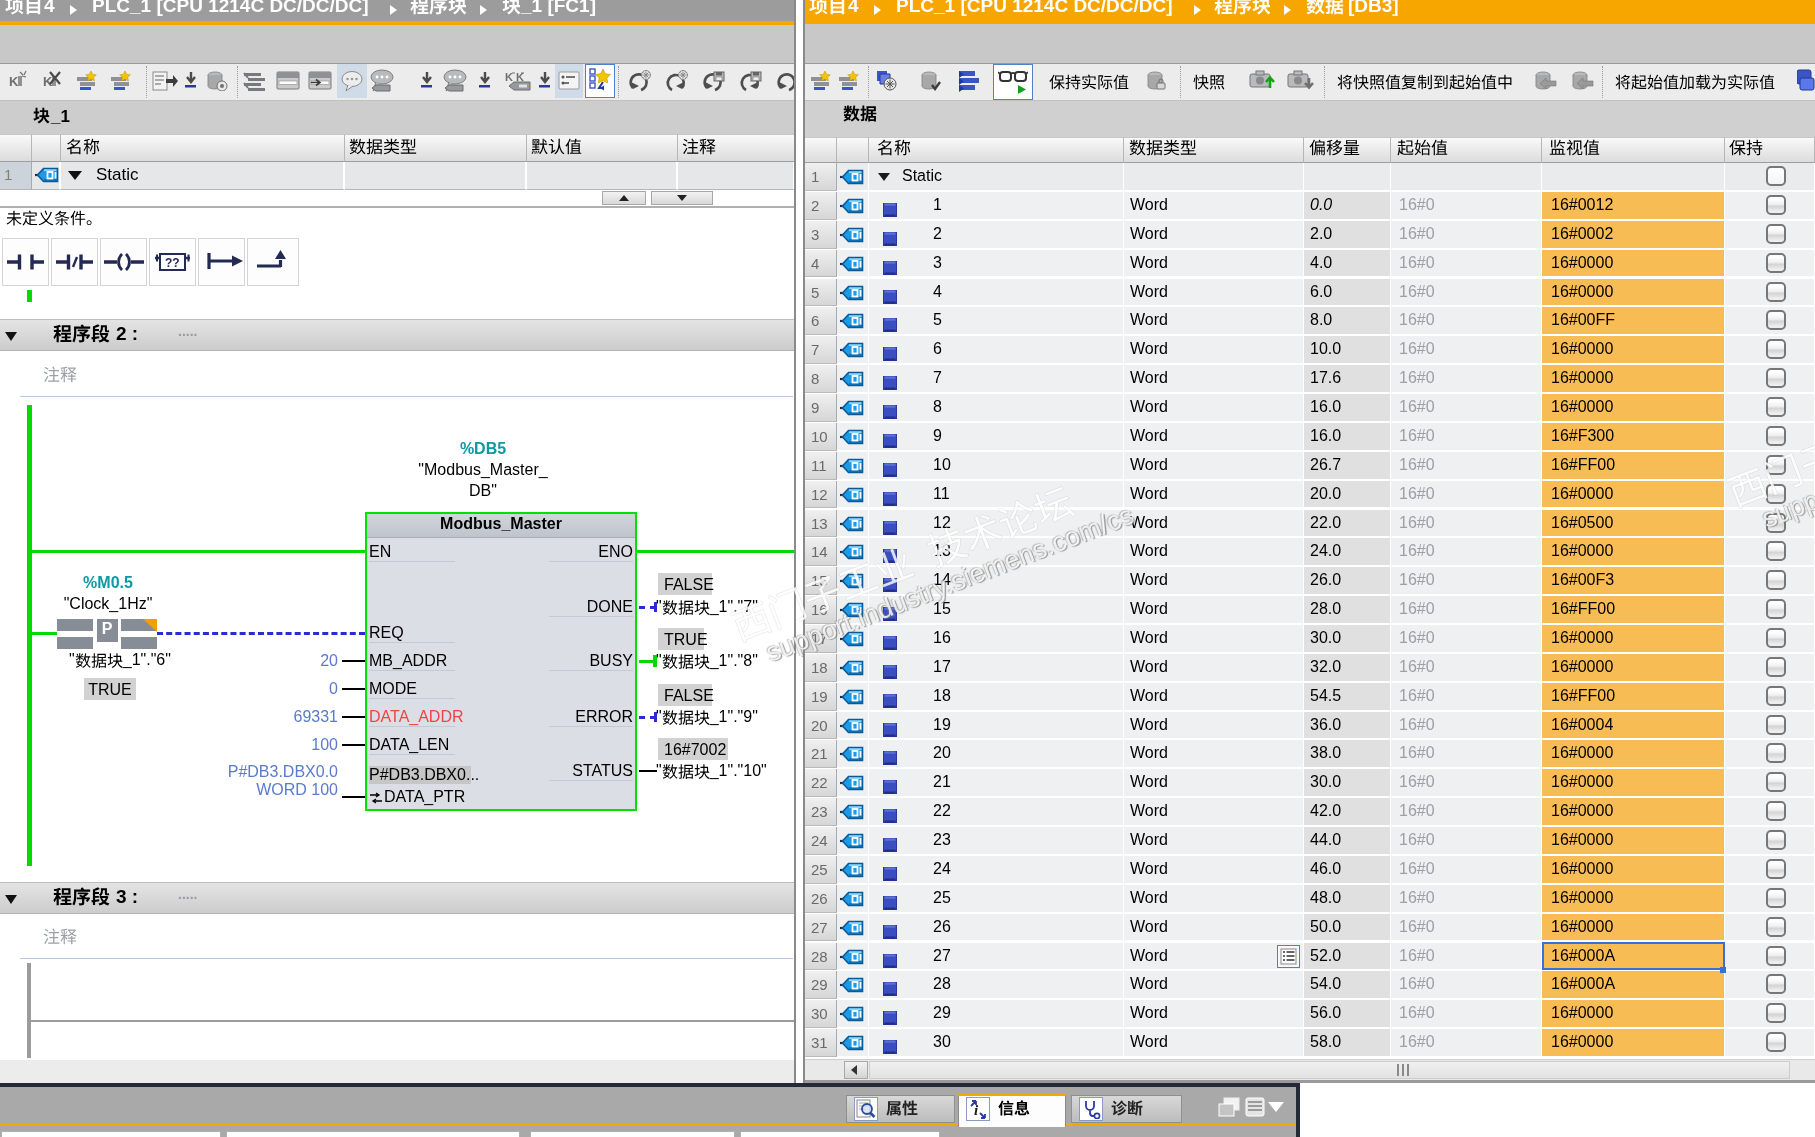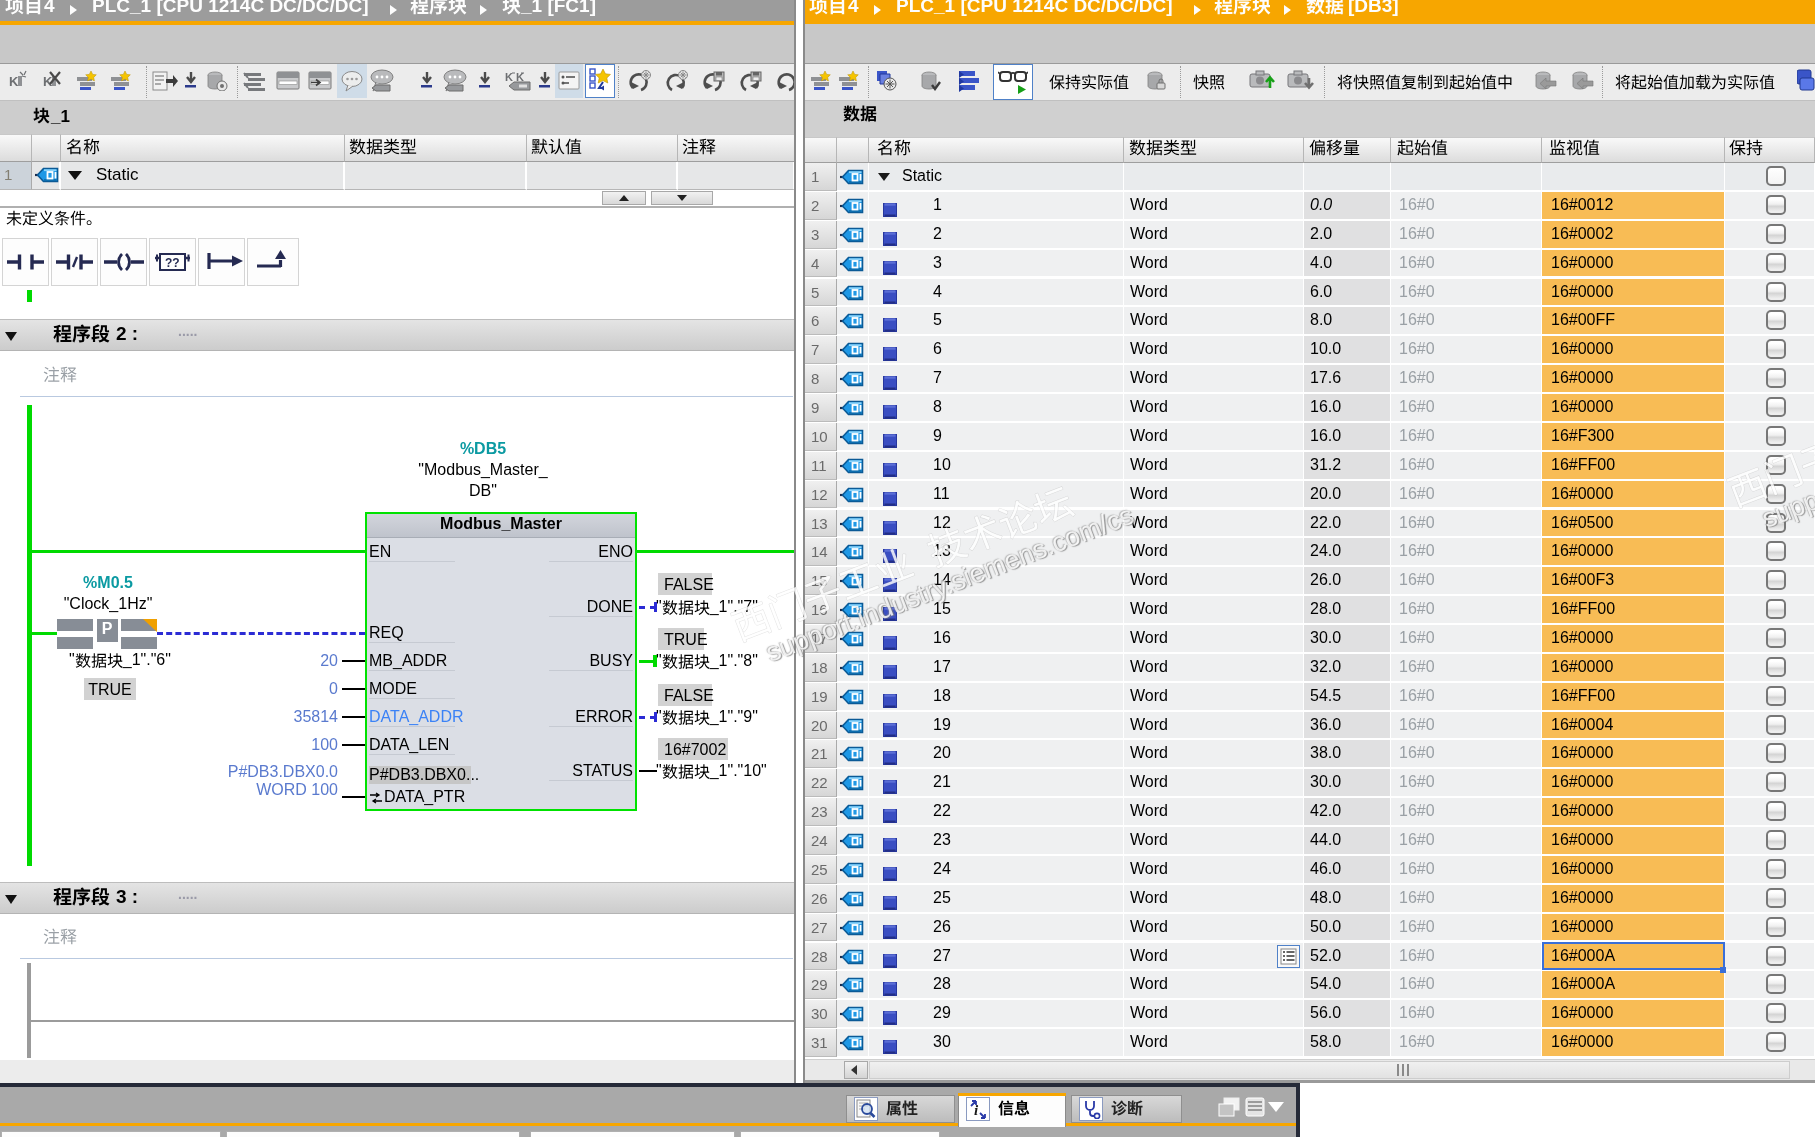--- a/index.html
+++ b/index.html
@@ -392,38 +392,38 @@
 <div style="position:absolute;left:483px;top:440px;transform:translateX(-50%);font-size:16px;color:#0b9aa2;font-weight:bold;white-space:pre;">%DB5</div>
 <div style="position:absolute;left:483px;top:461px;transform:translateX(-50%);font-size:16px;color:#000;font-weight:normal;white-space:pre;">"Modbus_Master_</div>
 <div style="position:absolute;left:483px;top:482px;transform:translateX(-50%);font-size:16px;color:#000;font-weight:normal;white-space:pre;">DB"</div>
 <div style="position:absolute;left:365px;top:512px;width:272px;height:299px;background:#dbdee5;border:2.5px solid #00e200"></div>
 <div style="position:absolute;left:367px;top:514px;width:268px;height:24px;background:linear-gradient(180deg,#d2d5dc,#bfc3cc);border-bottom:1px solid #a8adb6"></div>
 <div style="position:absolute;left:501px;top:515px;transform:translateX(-50%);font-size:16px;color:#000;font-weight:bold;white-space:pre;">Modbus_Master</div>
 <div style="position:absolute;left:369px;top:543px;width:86px;font-size:16px;color:#000;white-space:pre;border-bottom:1px solid #c6cad2">EN</div>
 <div style="position:absolute;left:369px;top:624px;width:86px;font-size:16px;color:#000;white-space:pre;border-bottom:1px solid #c6cad2">REQ</div>
 <div style="position:absolute;left:369px;top:652px;width:86px;font-size:16px;color:#000;white-space:pre;border-bottom:1px solid #c6cad2">MB_ADDR</div>
 <div style="position:absolute;left:369px;top:680px;width:86px;font-size:16px;color:#000;white-space:pre;border-bottom:1px solid #c6cad2">MODE</div>
-<div style="position:absolute;left:369px;top:708px;width:86px;font-size:16px;color:#3b82f6;white-space:pre;border-bottom:1px solid #c6cad2">DATA_ADDR</div>
+<div style="position:absolute;left:369px;top:708px;width:86px;font-size:16px;color:#ef4444;white-space:pre;border-bottom:1px solid #c6cad2">DATA_ADDR</div>
 <div style="position:absolute;left:369px;top:736px;width:86px;font-size:16px;color:#000;white-space:pre;border-bottom:1px solid #c6cad2">DATA_LEN</div>
 <div style="position:absolute;left:369px;top:766px;width:102px;font-size:16px;color:#000;background:#c6c6c6;white-space:pre">P#DB3.DBX0...</div>
 <svg style="position:absolute;left:369px;top:792px" width="14" height="12" viewBox="0 0 14 12">
     <path d="M1 3h9M7 1l3 2-3 2" stroke="#000" fill="none" stroke-width="1.3"></path>
     <path d="M13 9H4M7 7L4 9l3 2" stroke="#000" fill="none" stroke-width="1.3"></path>
   </svg>
 <div style="position:absolute;left:384px;top:788px;font-size:16px;color:#000;white-space:pre">DATA_PTR</div>
 <div style="position:absolute;left:549px;top:543px;width:84px;font-size:16px;color:#000;text-align:right;white-space:pre;border-bottom:1px solid #c6cad2">ENO</div>
 <div style="position:absolute;left:549px;top:598px;width:84px;font-size:16px;color:#000;text-align:right;white-space:pre;border-bottom:1px solid #c6cad2">DONE</div>
 <div style="position:absolute;left:549px;top:652px;width:84px;font-size:16px;color:#000;text-align:right;white-space:pre;border-bottom:1px solid #c6cad2">BUSY</div>
 <div style="position:absolute;left:549px;top:708px;width:84px;font-size:16px;color:#000;text-align:right;white-space:pre;border-bottom:1px solid #c6cad2">ERROR</div>
 <div style="position:absolute;left:549px;top:762px;width:84px;font-size:16px;color:#000;text-align:right;white-space:pre;border-bottom:1px solid #c6cad2">STATUS</div>
 <div style="position:absolute;left:208px;top:652px;width:130px;text-align:right;font-size:16px;color:#5a7ace;white-space:pre">20</div>
 <div style="position:absolute;left:342px;top:660px;width:23px;height:2px;background:#000"></div>
 <div style="position:absolute;left:208px;top:680px;width:130px;text-align:right;font-size:16px;color:#5a7ace;white-space:pre">0</div>
 <div style="position:absolute;left:342px;top:688px;width:23px;height:2px;background:#000"></div>
-<div style="position:absolute;left:208px;top:708px;width:130px;text-align:right;font-size:16px;color:#5a7ace;white-space:pre">35814</div>
+<div style="position:absolute;left:208px;top:708px;width:130px;text-align:right;font-size:16px;color:#5a7ace;white-space:pre">69331</div>
 <div style="position:absolute;left:342px;top:716px;width:23px;height:2px;background:#000"></div>
 <div style="position:absolute;left:208px;top:736px;width:130px;text-align:right;font-size:16px;color:#5a7ace;white-space:pre">100</div>
 <div style="position:absolute;left:342px;top:744px;width:23px;height:2px;background:#000"></div>
 <div style="position:absolute;left:180px;top:763px;width:158px;text-align:right;font-size:16px;color:#5a7ace">P#DB3.DBX0.0</div>
 <div style="position:absolute;left:180px;top:781px;width:158px;text-align:right;font-size:16px;color:#5a7ace">WORD 100</div>
 <div style="position:absolute;left:342px;top:796px;width:23px;height:2px;background:#000"></div>
 <div style="position:absolute;left:31px;top:632px;width:26px;height:3px;background:#00da00"></div>
 <div style="position:absolute;left:57px;top:619px;width:36px;height:30px;background:#878d96"></div>
 <div style="position:absolute;left:57px;top:631px;width:36px;height:6px;background:#fff"></div>
 <div style="position:absolute;left:97px;top:619px;width:21px;height:23px;background:#878d96"></div>
@@ -968,21 +968,21 @@
     <rect x="12.5" y="5" width="5" height="6.5" fill="none" stroke="#fff" stroke-width="1.8"></rect>
     <path d="M20.5 5v6.5" stroke="#fff" stroke-width="1.8"></path>
   </svg>
 <svg style="position:absolute;left:883px;top:462.7px" width="14" height="14" viewBox="0 0 14 14">
     <rect x="0.5" y="0.5" width="13" height="13" fill="#3a4ec2" stroke="#27379e"></rect>
     <path d="M1.5 1.5h11" stroke="#5c6fd6" stroke-width="2.4"></path>
     <path d="M1.5 12.5h11" stroke="#222e86" stroke-width="2"></path>
   </svg>
 <div style="position:absolute;left:933px;top:455.7px;font-size:16px;color:#000;font-weight:normal;white-space:pre;">10</div>
 <div style="position:absolute;left:1130px;top:455.7px;font-size:16px;color:#000;font-weight:normal;white-space:pre;">Word</div>
-<div style="position:absolute;left:1310px;top:455.7px;font-size:16px;color:#000;font-weight:normal;white-space:pre;">31.2</div>
+<div style="position:absolute;left:1310px;top:455.7px;font-size:16px;color:#000;font-weight:normal;white-space:pre;">26.7</div>
 <div style="position:absolute;left:1399px;top:455.7px;font-size:16px;color:#9aa0a5;font-weight:normal;white-space:pre;">16#0</div>
 <div style="position:absolute;left:1551px;top:455.7px;font-size:16px;color:#000;font-weight:normal;white-space:pre;">16#FF00</div>
 <div style="position:absolute;left:1766px;top:454.7px;width:20px;height:20px;border:2px solid #777;border-radius:5px;background:linear-gradient(180deg,#ffffff 15%,#f0f0f0 45%,#d4d4d4 58%,#eeeeee 90%)"></div>
 <div style="position:absolute;left:805px;top:480.6px;width:32px;height:27.9px;background:linear-gradient(180deg,#f0f0f0,#d6d6d6);border-right:1px solid #aaa;border-bottom:1px solid #bbb"></div>
 <div style="position:absolute;left:811px;top:485.6px;font-size:15px;color:#6a6a6a;font-weight:normal;white-space:pre;">12</div>
 <div style="position:absolute;left:837px;top:480.6px;width:32px;height:27.9px;background:#eff0f1;border-right:1px solid #fff;border-bottom:1px solid #fff"></div>
 <div style="position:absolute;left:869px;top:480.6px;width:255px;height:27.9px;background:#eff0f1;border-right:1px solid #fff;border-bottom:1px solid #fff"></div>
 <div style="position:absolute;left:1124px;top:480.6px;width:180px;height:27.9px;background:#eff0f1;border-right:1px solid #fff;border-bottom:1px solid #fff"></div>
 <div style="position:absolute;left:1304px;top:480.6px;width:87px;height:27.9px;background:#e0e0e1;border-right:1px solid #fff;border-bottom:1px solid #fff"></div>
 <div style="position:absolute;left:1391px;top:480.6px;width:151px;height:27.9px;background:#eff0f1;border-right:1px solid #fff;border-bottom:1px solid #fff"></div>

